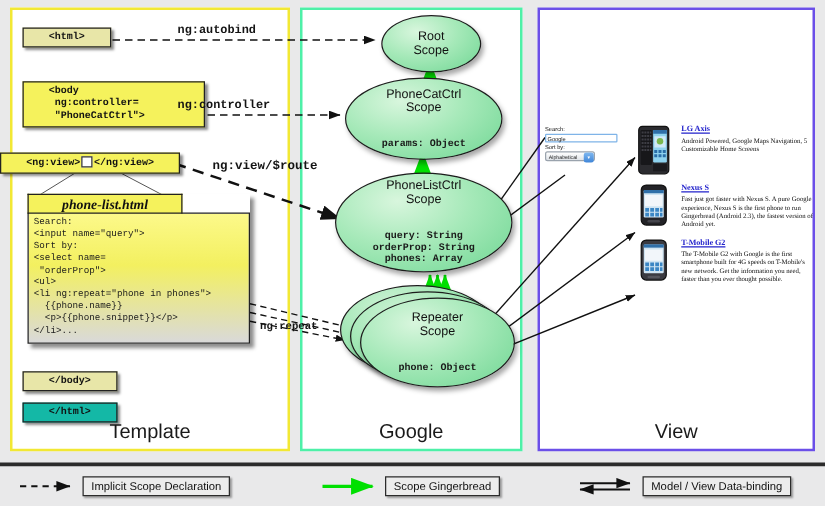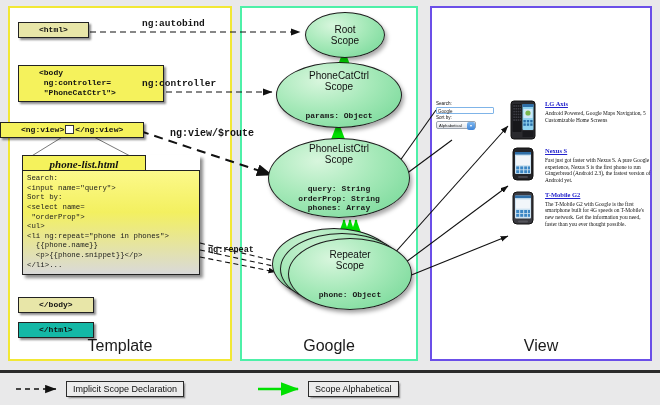--- a/index.html
+++ b/index.html
@@ -128,21 +128,21 @@
   
   .wlabel{
     position:absolute;z-index:10;
     font-family:"Liberation Mono",monospace;font-weight:bold;color:#141414;
     white-space:nowrap;
     text-align:right;
   }
   #lbl-autobind{left:142px;top:18px;font-size:9.5px;}
   #lbl-controller{left:142px;top:78px;font-size:9.5px;}
   #lbl-ngviewroute{left:170px;top:128px;font-size:10px;}
-  #lbl-ngrepeat{left:208px;top:245px;font-size:8.5px;}
+  #lbl-ngrepeat{left:208px;top:256px;font-size:8.5px;}
 
   
   #legend{position:absolute;left:0;top:370px;width:660px;height:35px;z-index:12;
     border-top:3px solid #2b2b2b;background:#e9e9ea;}
   .leg-item{position:absolute;top:8px;display:flex;align-items:center;}
   .leg-box{
     border:1.5px solid #2b2b2b;background:#ececec;
     font-size:9px;color:#111;padding:2px 6px;line-height:1.15;
     box-shadow:1.5px 1.5px 1.5px rgba(0,0,0,.35);
     font-family:Liberation Sans, sans-serif;white-space:nowrap;
@@ -379,19 +379,31 @@
 
     <div class="leg-item" id="leg2">
       <svg class="leg-gly" viewBox="0 0 52 14">
         <defs>
             <marker id="lgB" markerWidth="8" markerHeight="8" refX="6.6" refY="2.6" orient="auto">
           <path d="M0,0 L7,2.6 L0,5.2 z" fill="#00e000"></path>
             </marker>
           </defs>
         <path d="M2,7 L42,7" stroke="#00e000" stroke-width="2.6" fill="none" marker-end="url(#lgB)"></path>
       </svg>
-      <div class="leg-box">Scope Alphabetical</div>
-    </div>
-
+      <div class="leg-box">Scope Gingerbread</div>
+    </div>
+
+    <div class="leg-item" id="leg3">
+      <svg class="leg-gly" viewBox="0 0 52 14">
+        <defs>
+            <marker id="lgC" markerWidth="8" markerHeight="8" refX="6.8" refY="2.6" orient="auto">
+          <path d="M0,0 L7,2.6 L0,5.2 z" fill="#111"></path>
+            </marker>
+          </defs>
+        <path d="M2,4.5 L42,4.5" stroke="#111" stroke-width="1.6" fill="none" marker-end="url(#lgC)"></path>
+        <path d="M42,9.5 L2,9.5" stroke="#111" stroke-width="1.6" fill="none" marker-end="url(#lgC)"></path>
+      </svg>
+      <div class="leg-box">Model / View Data-binding</div>
+    </div>
 
   </div>
 
 </div>
 
 </body></html>

